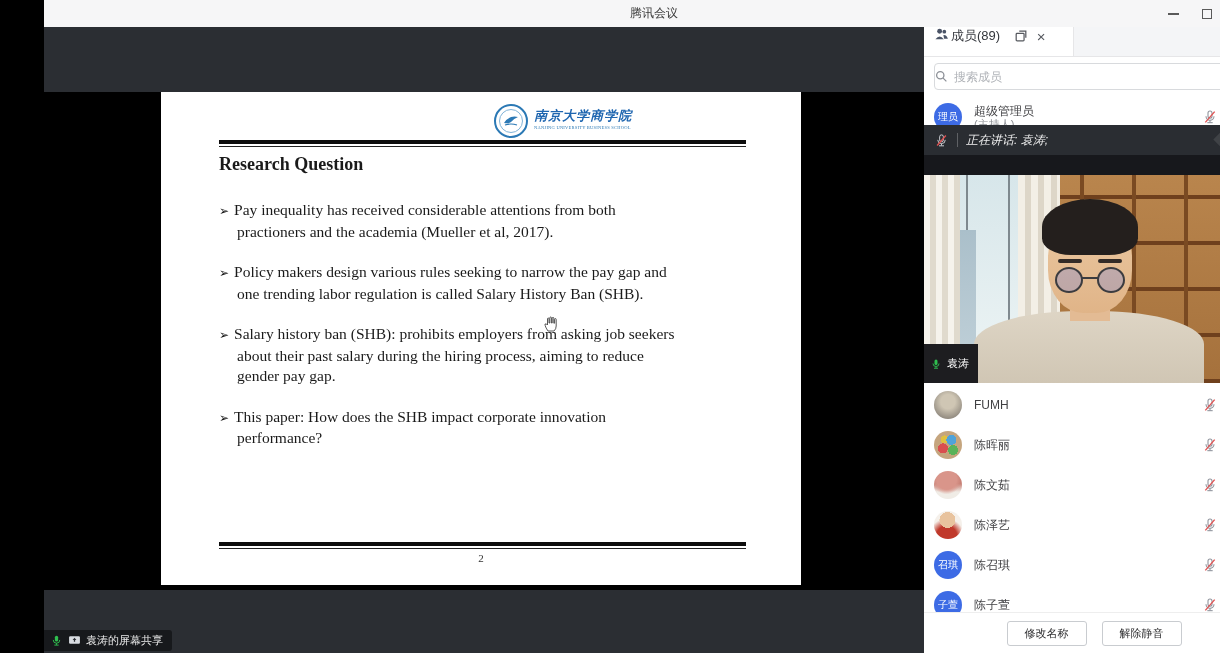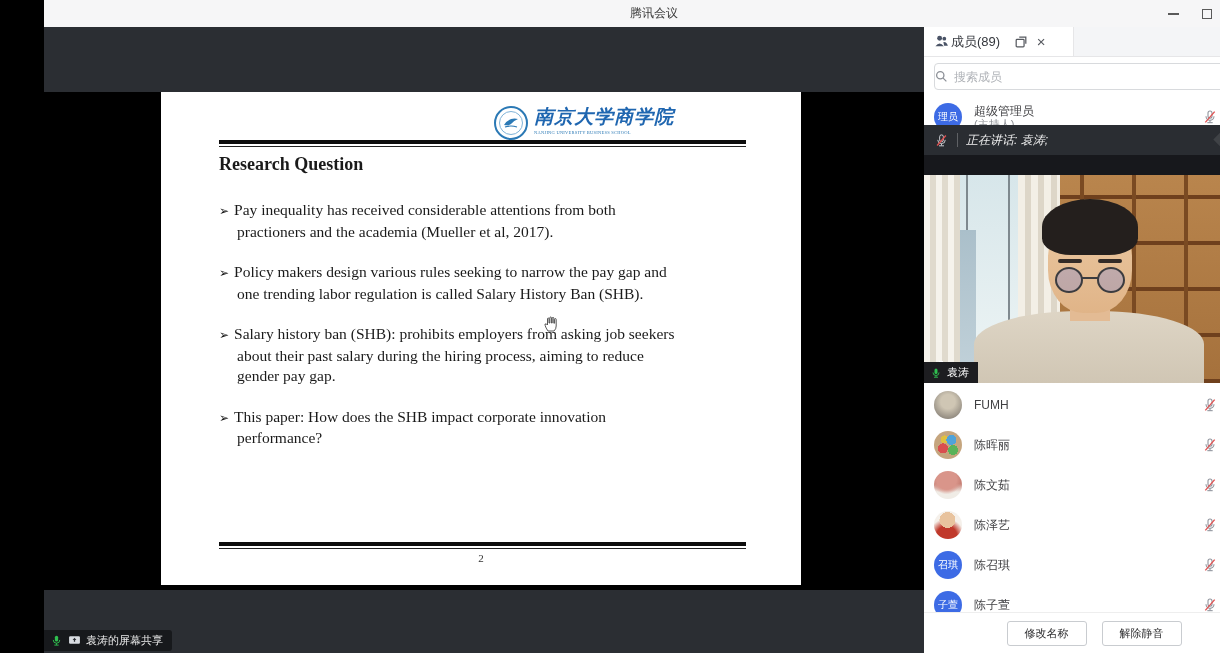--- a/index.html
+++ b/index.html
@@ -21,38 +21,38 @@
   .strip-top { position:absolute; left:0; top:0; width:880px; height:65px; background:#2b2e33; }
   .strip-bottom { position:absolute; left:0; top:563px; width:880px; height:63px; background:#2b2e33; }
   .share-tag { position:absolute; left:0; top:603px; height:21px; background:#17191c; border-radius:0 3px 3px 0; display:flex; align-items:center; gap:5px; padding:0 9px 0 6px; z-index:4; }
   .share-tag .txt { font-size:11px; color:#e8e8e8; }
 
   
   .slide { position:absolute; left:117px; top:65px; width:640px; height:493px; background:#fff; font-family:"Liberation Serif","DejaVu Serif",serif; color:#1a1a1a; }
   .slide-logo { position:absolute; right:52px; top:12px; display:flex; align-items:center; gap:6px; }
   .logo-emblem { width:34px; height:34px; border-radius:50%; border:2px solid #2b79b5; background:#fff; display:flex; align-items:center; justify-content:center; position:relative; }
   .logo-emblem::before { content:""; position:absolute; inset:3px; border:1px solid #7fb3d8; border-radius:50%; }
-  .logo-text-zh { font-size:19px; font-weight:bold; font-style:italic; color:#1f66b0; letter-spacing:1px; white-space:nowrap; }
+  .logo-text-zh { font-size:13px; font-weight:bold; font-style:italic; color:#1f66b0; letter-spacing:1px; white-space:nowrap; }
   .logo-text-en { font-size:10px; transform:scale(0.45); transform-origin:left top; color:#2b79b5; white-space:nowrap; letter-spacing:0.5px; }
   .rule-top { position:absolute; left:58px; right:55px; top:48px; border-top:4px solid #0d0d0d; }
   .rule-top::after { content:""; display:block; margin-top:2px; border-top:1px solid #222; }
   .slide-title { position:absolute; left:58px; top:62px; font-size:18px; font-weight:bold; }
   .bullets { position:absolute; left:58px; top:108px; right:45px; }
   .bullet { padding-left:18px; text-indent:-18px; font-size:15.5px; line-height:20.5px; margin-bottom:20px; }
   .bullet .glyph { font-family:"DejaVu Sans",sans-serif; font-size:12px; margin-right:5px; color:#111; }
   .bullet .btxt { white-space:pre-line; }
   .rule-bottom { position:absolute; left:58px; right:55px; top:450px; border-top:4px solid #0d0d0d; }
   .rule-bottom::after { content:""; display:block; margin-top:2px; border-top:1px solid #222; }
   .page-num { position:absolute; left:0; right:0; top:460px; text-align:center; font-size:11px; color:#333; }
   .hand-cursor { position:absolute; left:383px; top:224px; z-index:3; }
 
   
   .panel { position:absolute; left:880px; top:27px; width:340px; height:626px; background:#fff; }
   .panel-header { position:absolute; left:0; top:0; width:340px; height:30px; display:flex; border-bottom:1px solid #e6e6e8; }
-  .panel-tab { width:150px; height:100%; background:#fff; display:flex; align-items:center; padding:0 8px 0 10px; gap:2px; border-right:1px solid #e6e6e8; }
+  .panel-tab { width:150px; height:100%; background:#fff; display:flex; align-items:flex-start; padding:0 8px 0 10px; gap:2px; border-right:1px solid #e6e6e8; }
   .panel-tab .tab-label { font-size:13px; color:#33363c; margin-right:10px; white-space:nowrap; }
   .header-rest { flex:1; background:#f4f5f7; display:flex; align-items:center; justify-content:flex-end; padding-right:12px; }
   .hamburger { width:15px; height:11px; border-top:2px solid #44474d; border-bottom:2px solid #44474d; position:relative; }
   .hamburger::after { content:""; position:absolute; left:0; right:0; top:2.5px; border-top:2px solid #44474d; }
   .icon-btn { display:flex; align-items:center; justify-content:center; width:18px; height:18px; }
   .panel-x { font-size:15px; color:#55585e; line-height:1; }
 
   .search-wrap { position:absolute; left:10px; top:36px; width:320px; height:27px; }
   .search-box { width:100%; height:100%; border:1px solid #d8dadd; border-radius:4px; background:#fff; display:flex; align-items:center; padding:0 0; gap:6px; }
   .search-box input { border:none; outline:none; flex:1; font-size:12px; color:#333; font-family:inherit; }
@@ -98,21 +98,21 @@
   .person { position:absolute; left:50px; top:18px; width:230px; height:190px; }
   .p-body { position:absolute; left:0; bottom:0; width:230px; height:72px; background:linear-gradient(180deg,#ded5c5,#d0c6b4); border-radius:46% 46% 0 0; }
   .p-neck { position:absolute; left:96px; bottom:62px; width:40px; height:22px; background:#e3bb94; }
   .p-head { position:absolute; left:74px; top:18px; width:84px; height:102px; background:linear-gradient(180deg,#ecc9a2,#e0b488); border-radius:46% 46% 42% 42%; }
   .p-hair { position:absolute; left:68px; top:6px; width:96px; height:56px; background:#241f1d; border-radius:50% 50% 30% 30%; }
   .p-brow-l,.p-brow-r { position:absolute; top:66px; width:24px; height:4px; background:#332b27; border-radius:2px; }
   .p-brow-l { left:84px; } .p-brow-r { left:124px; }
   .p-glass-l,.p-glass-r { position:absolute; top:74px; width:28px; height:26px; border:2px solid #3c3c40; border-radius:50%; background:rgba(105,125,225,0.30); }
   .p-glass-l { left:81px; } .p-glass-r { left:123px; }
   .p-bridge { position:absolute; left:108px; top:84px; width:16px; height:2px; background:#3c3c40; }
-  .name-tag { position:absolute; left:0; bottom:0; height:21px; background:#1d1d20; display:flex; align-items:center; gap:5px; padding:0 9px 0 6px; }
+  .name-tag { position:absolute; left:0; bottom:0; height:39px; background:#1d1d20; display:flex; align-items:center; gap:5px; padding:0 9px 0 6px; }
   .name-tag .nt-text { font-size:11px; color:#fff; }
 
   .panel-footer { position:absolute; left:0; top:585px; width:340px; height:41px; background:#fff; border-top:1px solid #eee; display:flex; align-items:center; justify-content:center; gap:15px; z-index:6; }
   .footer-btn { height:25px; padding:0 17px; background:#fff; border:1px solid #c9ccd0; border-radius:3px; font-size:11px; color:#2c2c2e; font-family:inherit; cursor:pointer; }
 
   svg { display:block; }
 </style>
 </head>
 <body>
 

